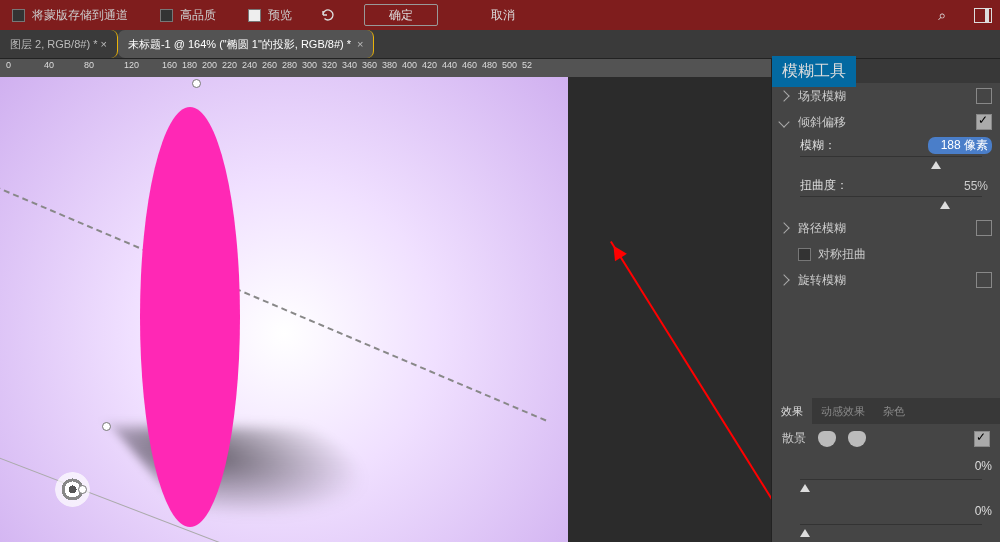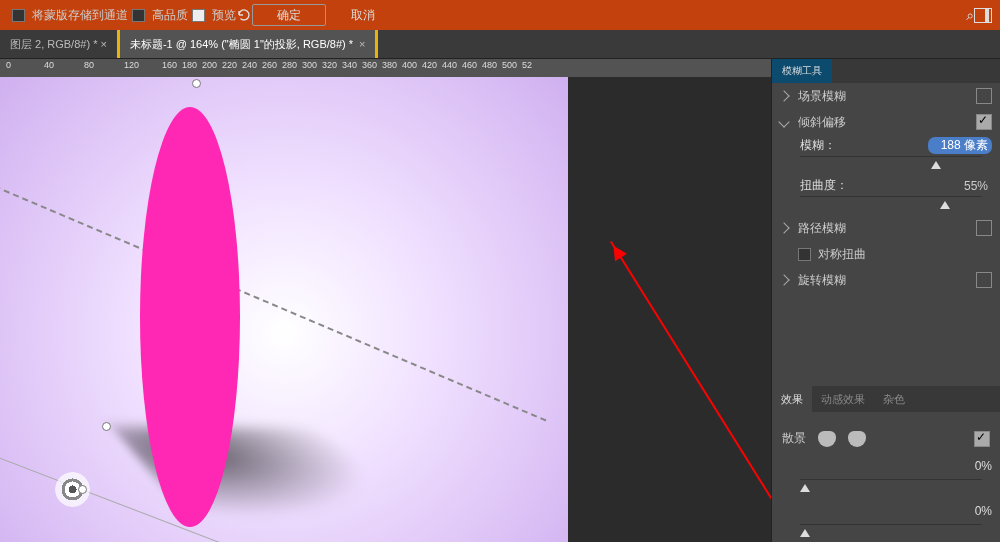--- a/index.html
+++ b/index.html
@@ -1,28 +1,28 @@
 <!DOCTYPE html>
 <html><head>
 <meta charset="utf-8">
 <style>
   html,body{margin:0;padding:0;width:1000px;height:542px;background:#222;font-family:"Microsoft YaHei",sans-serif;font-size:12px;color:#ccc;overflow:hidden;}
-  .topbar{height:30px;background:#c2410c;display:flex;align-items:center;padding:0 8px;gap:0;}
+  .topbar{height:30px;background:#7f1d1d;display:flex;align-items:center;padding:0 8px;gap:28px;}
   .chk{display:flex;align-items:center;gap:4px;}
   .chk input{width:13px;height:13px;background:#333;border:1px solid #777;appearance:none;}
   .chk input:checked{background:#eee;}
   .btn{height:20px;padding:0 24px;background:transparent;border:1px solid #999;color:#ddd;display:flex;align-items:center;border-radius:2px;}
   .btn.plain{border-color:transparent;}
   .ico{width:16px;height:16px;display:inline-block;}
   .spacer{flex:1;}
   .topbar .search-ico{color:#ddd;font-size:14px;}
   .topbar .panel-ico{width:16px;height:13px;border:1px solid #ddd;position:relative;}
   .topbar .panel-ico::after{content:"";position:absolute;right:2px;top:0;bottom:0;width:4px;background:#ddd;}
   .tabs{height:28px;background:#3a3a3a;display:flex;align-items:stretch;border-bottom:1px solid #222;}
-  .tab{display:flex;align-items:center;padding:0 10px;color:#bbb;border-right:3px solid #eab308;gap:6px;font-size:11px;}
+  .tab{display:flex;align-items:center;padding:0 10px;color:#bbb;border-right:1px solid #eab308;gap:6px;font-size:11px;border-radius:7px;}
   .tab.active{background:#535353;color:#fff;}
   .tab .x{color:#bbb;font-size:11px;}
   .tab.trunc{}
   .main{display:flex;height:calc(542px - 30px - 28px);}
   .canvas-wrap{flex:1;position:relative;overflow:hidden;background:#282828;}
   .ruler-h{height:18px;background:#535353;border-bottom:1px solid #666;position:relative;font-size:9px;color:#ddd;}
   .ruler-h .tick{position:absolute;top:1px;}
   .canvas-area{position:absolute;left:0;top:18px;right:0;bottom:0;background:#2b2b2b;}
   .doc{position:absolute;left:0;top:0;width:568px;height:466px;background:radial-gradient(circle at 50% 55%, #ffffff 0%, #f0e0ff 40%, #d0b0f0 100%);}
   .shadow{position:absolute;left:150px;top:350px;width:220px;height:90px;background:radial-gradient(ellipse at 30% 30%, rgba(0,0,0,0.6), rgba(0,0,0,0) 70%);transform:skewX(40deg);filter:blur(6px);}
@@ -30,40 +30,40 @@
   .dash1{position:absolute;border-top:2px dashed #888;width:800px;left:-190px;top:30px;transform:rotate(23deg);transform-origin:left top;}
   .solid1{position:absolute;border-top:1px solid #aaa;width:700px;left:-80px;top:350px;transform:rotate(21deg);transform-origin:left top;}
   .solid2{position:absolute;border-top:1px solid #aaa;width:700px;left:-120px;top:430px;transform:rotate(21deg);transform-origin:left top;}
   .pin{position:absolute;left:55px;top:395px;width:35px;height:35px;border-radius:50%;background:radial-gradient(circle at 50% 50%, #555 0 4px, #fff 4px 8px, #888 8px 11px, rgba(255,255,255,.7) 11px 17px, rgba(0,0,0,0) 18px);}
   .dot{position:absolute;width:7px;height:7px;border:1px solid #777;border-radius:50%;background:#fff;}
   .d1{left:102px;top:345px}.d2{left:78px;top:408px}.d4{left:192px;top:2px}
   .arrow{position:absolute;left:610px;top:165px;width:2px;height:370px;background:red;transform-origin:top left;transform:rotate(-32deg);}
   .arrow::before{content:"";position:absolute;top:-2px;left:-6px;border:7px solid transparent;border-bottom:14px solid red;}
   .side{width:228px;background:#454545;display:flex;flex-direction:column;border-left:1px solid #222;}
   .panel-tab{height:24px;background:#383838;display:flex;align-items:center;}
-  .panel-tab span{display:inline-block;padding:5px 10px;background:#0c4a6e;color:#ddd;font-size:10px;}
+  .panel-tab span{display:inline-block;padding:5px 10px;background:#0369a1;color:#ddd;font-size:16px;}
   .row{display:flex;align-items:center;height:26px;padding:0 8px;gap:6px;}
   .row.section{border-bottom:0;}
   .caret{width:7px;height:7px;display:inline-block;transform:rotate(45deg);border-right:1px solid #aaa;border-bottom:1px solid #aaa;margin-right:4px;}
   .caret.right{transform:rotate(-45deg);}
   .caret.down{transform:rotate(45deg);}
   .toggle{width:14px;height:14px;border:1px solid #888;margin-left:auto;}
   .toggle.on{background:#aaa;position:relative;}
   .toggle.on::after{content:"✓";position:absolute;left:1px;top:-2px;color:#000;font-size:12px;}
   .field{display:flex;align-items:center;padding:2px 8px 2px 28px;gap:8px;}
   .field .lab{width:60px;color:#ddd;}
   .field .val{width:60px;text-align:right;padding-right:4px;}
   .val.hl{background:#4a7ec9;color:#fff;border-radius:7px;}
   .slider{height:14px;position:relative;margin:0 18px 4px 28px;border-top:1px solid #333;}
   .slider .thumb{position:absolute;top:-1px;width:0;height:0;border:5px solid transparent;border-bottom:8px solid #ddd;}
   .mid{flex:1;}
   .eff-tabs{height:26px;background:#383838;display:flex;align-items:center;}
   .eff-tabs span{padding:6px 9px;color:#888;font-size:11px;}
   .eff-tabs span.active{background:#454545;color:#ddd;}
-  .bokeh{display:flex;align-items:center;padding:6px 10px;gap:12px;margin-top:12px;}
+  .bokeh{display:flex;align-items:center;padding:6px 10px;gap:12px;}
   .shape{width:18px;height:16px;background:#bbb;border-radius:6px 6px 9px 9px;}
   .pct{margin-left:auto;width:50px;text-align:right;color:#ddd;}
 </style>
 </head>
 <body>
 
 <div class="topbar">
   <label class="chk">
       <input type="checkbox" style="">
       <span>将蒙版存储到通道</span>

